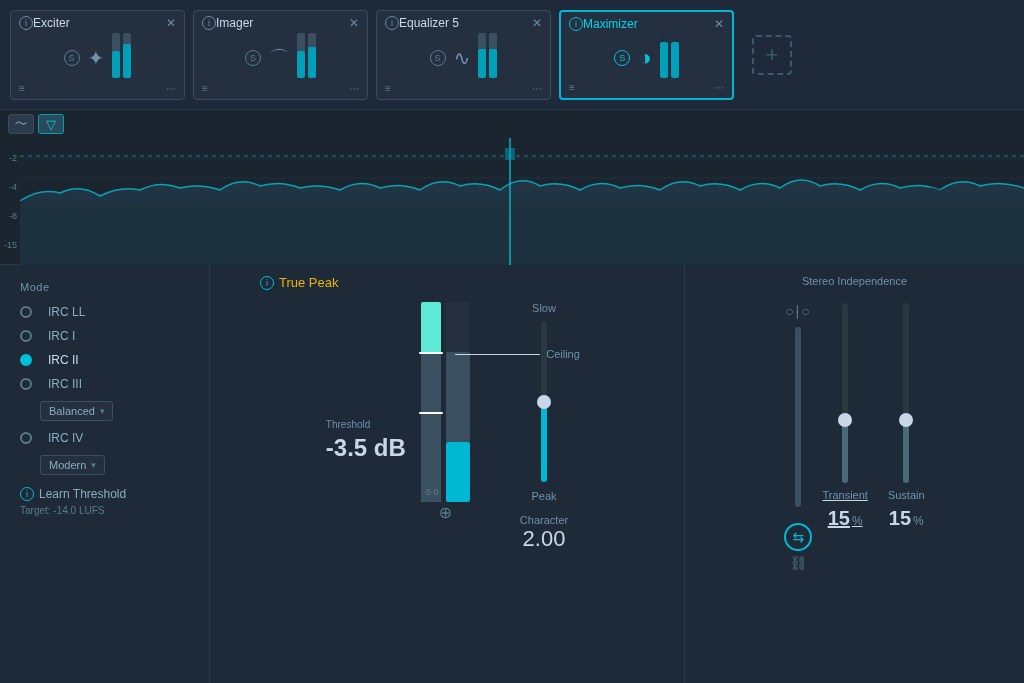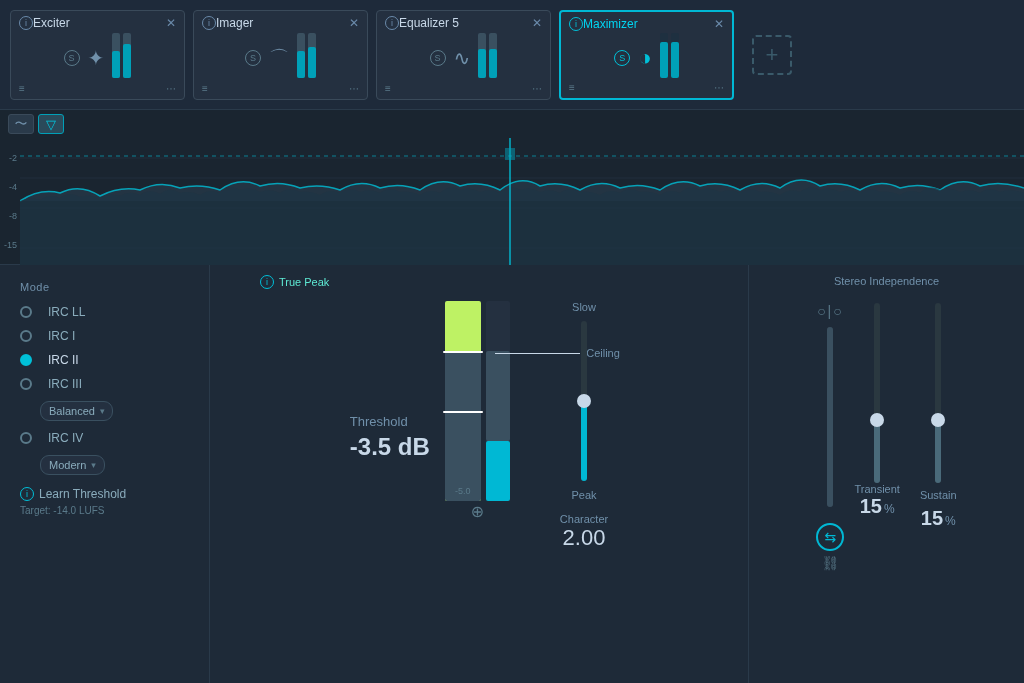--- a/index.html
+++ b/index.html
@@ -263,21 +263,21 @@
     }
 
     .mode-sub-select {
       margin-left: 20px;
       margin-bottom: 10px;
     }
 
     .mode-dropdown {
       background: #243040;
       border: 1px solid #3a5060;
-      border-radius: 9px;
+      border-radius: 3px;
       padding: 3px 8px;
       color: #8aacbc;
       font-size: 11px;
       display: inline-flex;
       align-items: center;
       gap: 5px;
       cursor: pointer;
     }
 
     .dropdown-arrow {
@@ -316,22 +316,22 @@
     .true-peak-header {
       display: flex;
       align-items: center;
       gap: 5px;
       margin-bottom: 12px;
       align-self: flex-start;
       margin-left: 30px;
     }
 
     .true-peak-label {
-      font-size: 11px;
-      color: #5eead4;
+      font-size: 13px;
+      color: #eab308;
     }
 
     .vertical-slider {
       width: 6px;
       height: 170px;
       background: #2a3840;
       border-radius: 3px;
       position: relative;
       cursor: pointer;
     }
@@ -343,21 +343,21 @@
       background: #c8d8e8;
       border: 2px solid #c8d8e8;
       position: absolute;
       left: 50%;
       transform: translateX(-50%);
       cursor: pointer;
     }
 
     
     .right-panel {
-      width: 276px;
+      width: 340px;
       padding: 10px 20px;
       border-left: 1px solid #2a3a4a;
     }
 
     
     .fader-col {
       width: 8px;
       height: 50px;
       background: #3a5060;
       border-radius: 2px;
@@ -612,27 +612,27 @@
       <span class="info-icon">i</span>
       <span class="true-peak-label">True Peak</span>
     </div>
 
     <div style="display:flex; gap:20px; align-items:flex-start;">
 
       <div style="display:flex; flex-direction:column; align-items:flex-start; position:relative;">
         <div style="display:flex; align-items:flex-end; gap:15px;">
 
           <div style="display:flex; flex-direction:column; justify-content:flex-end; height:200px; padding-bottom:40px;">
-            <div style="font-size:13px; color:#7090aa; margin-bottom:4px;">Threshold</div>
+            <div style="font-size:10px; color:#7090aa; margin-bottom:4px;">Threshold</div>
             <div style="font-size:24px; font-weight:bold; color:#c8d8e8;">-3.5 dB</div>
           </div>
 
           <div style="display:flex; gap:5px; height:200px; position:relative;">
 
-            <div style="width:36px; height:200px; background:#bef264; border-radius:2px; position:relative;">
+            <div style="width:20px; height:200px; background:#5eead4; border-radius:2px; position:relative;">
               <div style="position:absolute; bottom:0; left:0; right:0; height:75%; background:#3a5060; border-radius:2px;"></div>
 
               <div style="position:absolute; top:25%; left:-2px; right:-2px; height:2px; background:white; border-radius:1px;"></div>
 
               <div style="position:absolute; top:55%; left:-2px; right:-2px; height:2px; background:white; border-radius:1px;"></div>
               <div style="position:absolute; bottom:5px; left:50%; transform:translateX(-50%); font-size:9px; color:#5a7a8a;">-5.0</div>
             </div>
 
             <div style="width:24px; height:200px; background:#243040; border-radius:2px; position:relative;">
               <div style="position:absolute; bottom:0; left:0; right:0; height:30%; background:#00b8d4; border-radius:2px;"></div>
@@ -675,21 +675,21 @@
         <div style="width:6px; height:180px; background:#2a3840; border-radius:3px; position:relative;">
           <div style="position:absolute; bottom:0; left:0; right:0; height:100%; background:#3a5060; border-radius:3px;"></div>
         </div>
 
         <div style="margin-top:8px; display:flex; flex-direction:column; align-items:center; gap:4px;">
           <div style="width:28px; height:28px; border:2px solid #00b8d4; border-radius:50%; display:flex; align-items:center; justify-content:center; font-size:14px; color:#00b8d4;">⇆</div>
           <div style="font-size:14px; color:#5a7a8a;">⛓</div>
         </div>
       </div>
 
-      <div style="display:flex; flex-direction:column; align-items:center; ">
+      <div style="display:flex; flex-direction:column; align-items:center; gap:6px; text-decoration:underline;">
         <div style="width:6px; height:180px; background:#2a3840; border-radius:3px; position:relative;">
           <div style="position:absolute; bottom:0; left:0; right:0; height:35%; background:#4a6a7a; border-radius:3px;"></div>
           <div style="position:absolute; bottom:calc(35% - 7px); left:50%; transform:translateX(-50%); width:14px; height:14px; border-radius:50%; background:#c8d8e8; border:2px solid #c8d8e8;"></div>
         </div>
         <div style="font-size:11px; color:#7090aa;">Transient</div>
         <div style="display:flex; align-items:baseline; gap:2px;">
           <span style="font-size:20px; font-weight:bold; color:#c8d8e8;">15</span>
           <span style="font-size:12px; color:#7090aa;">%</span>
         </div>
       </div>

